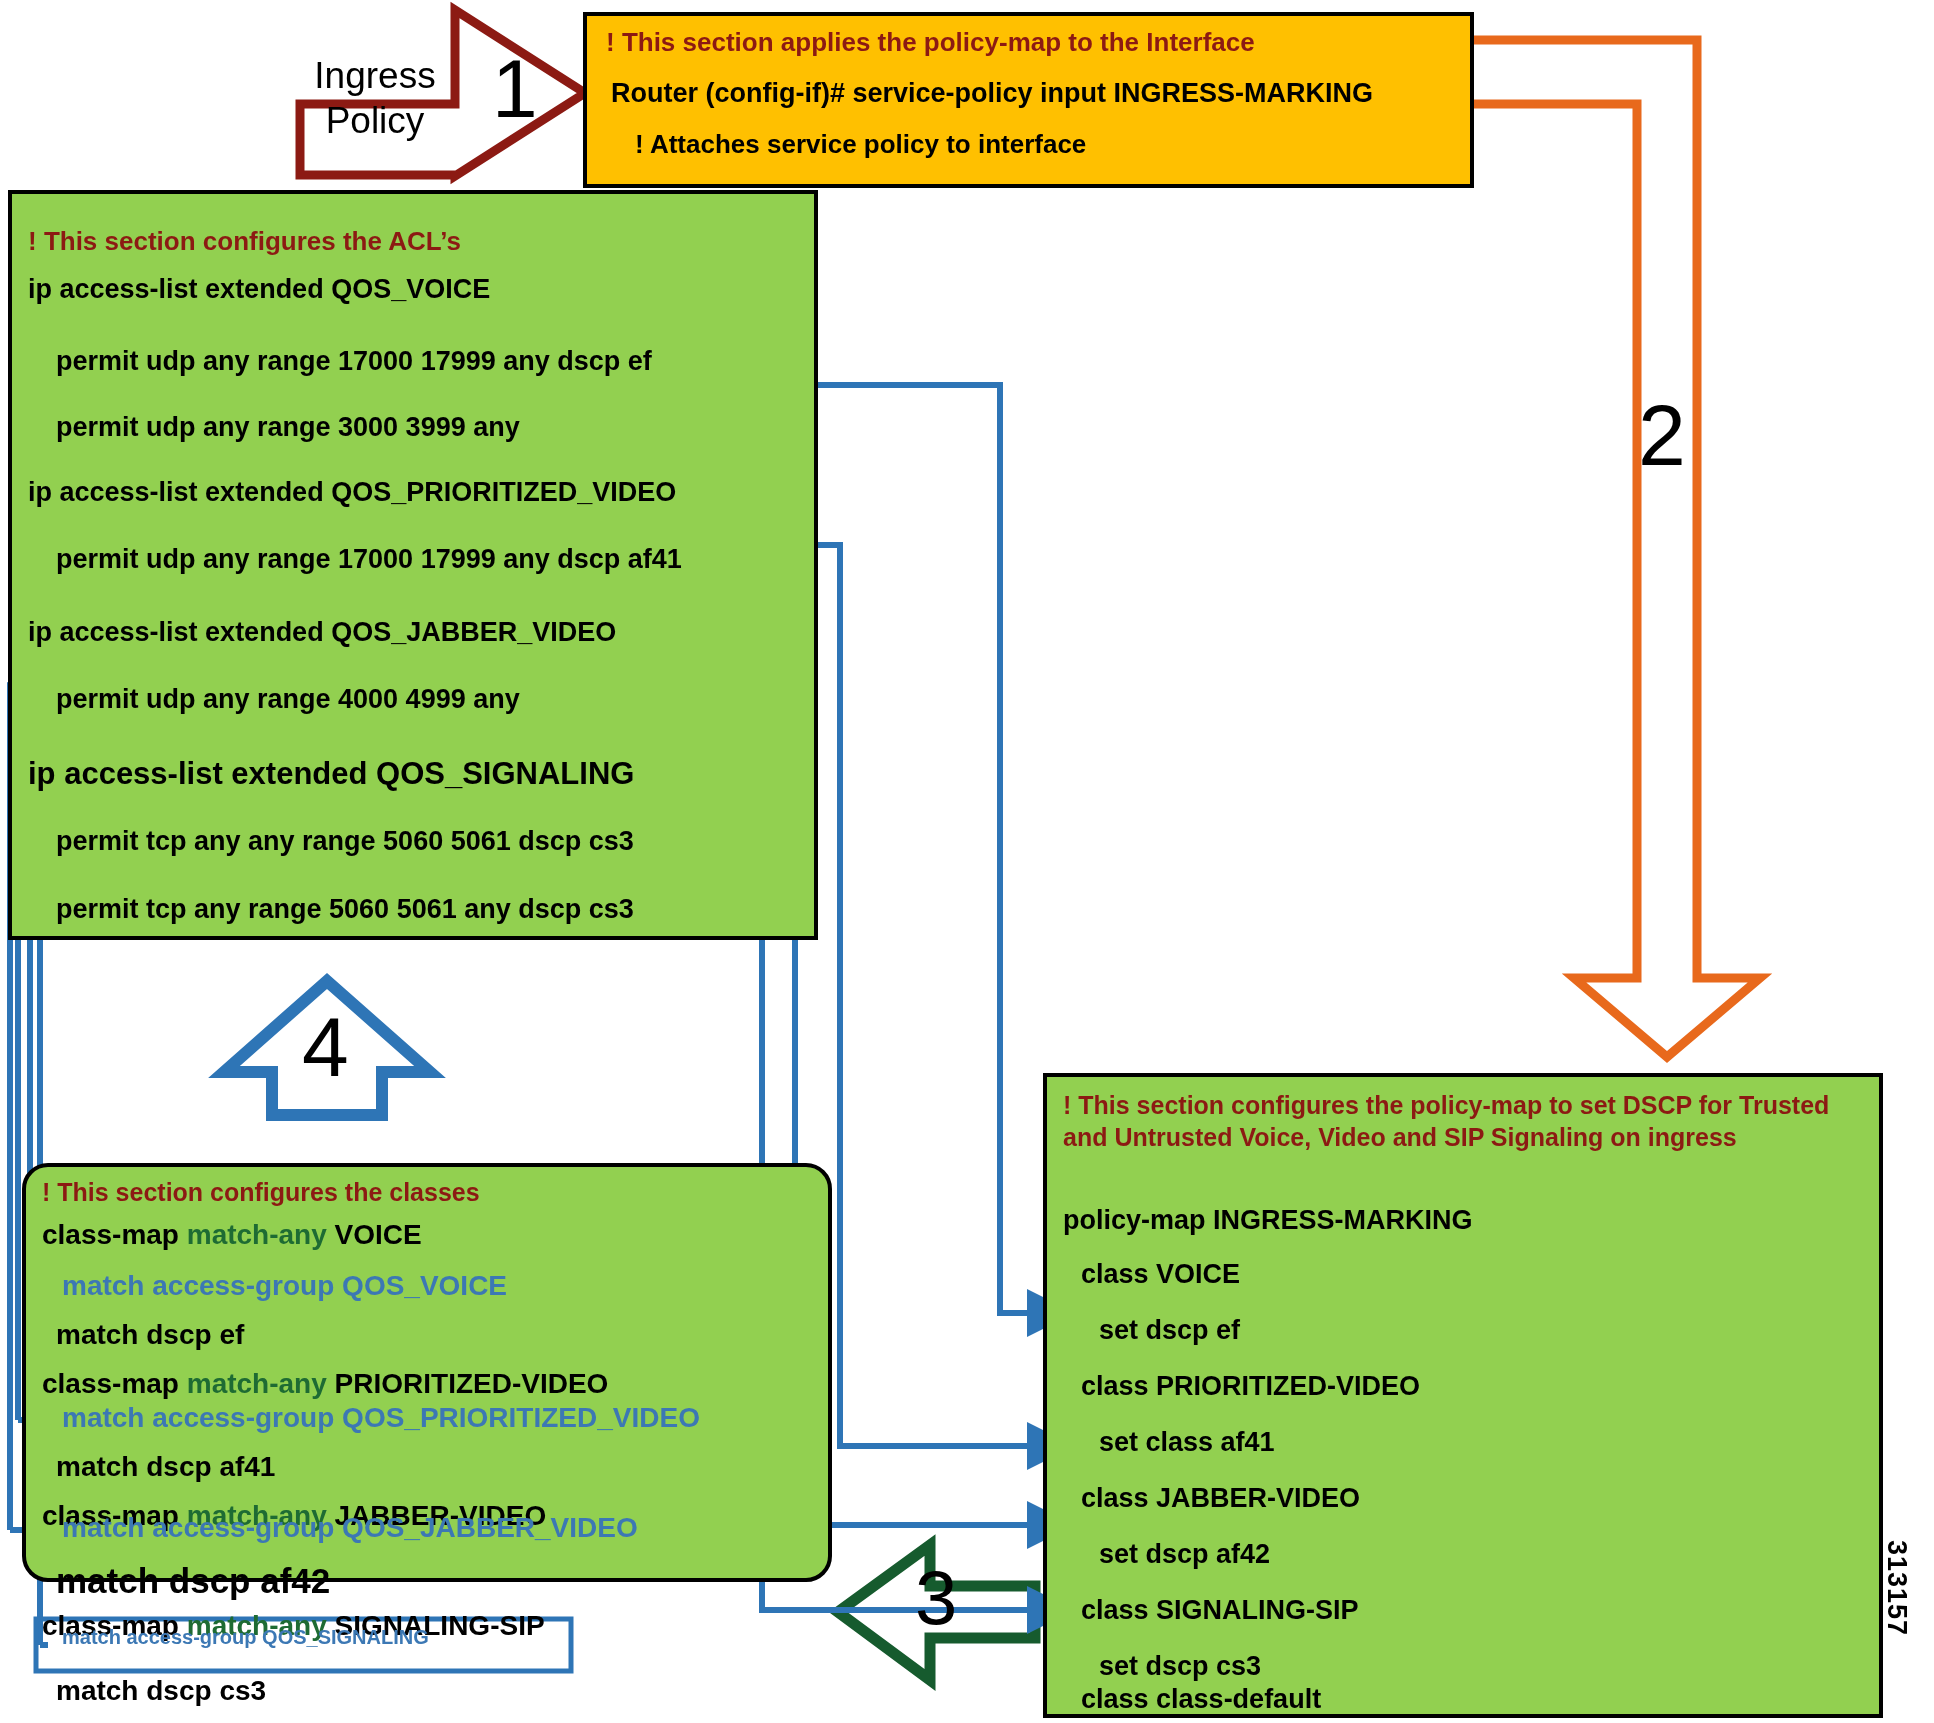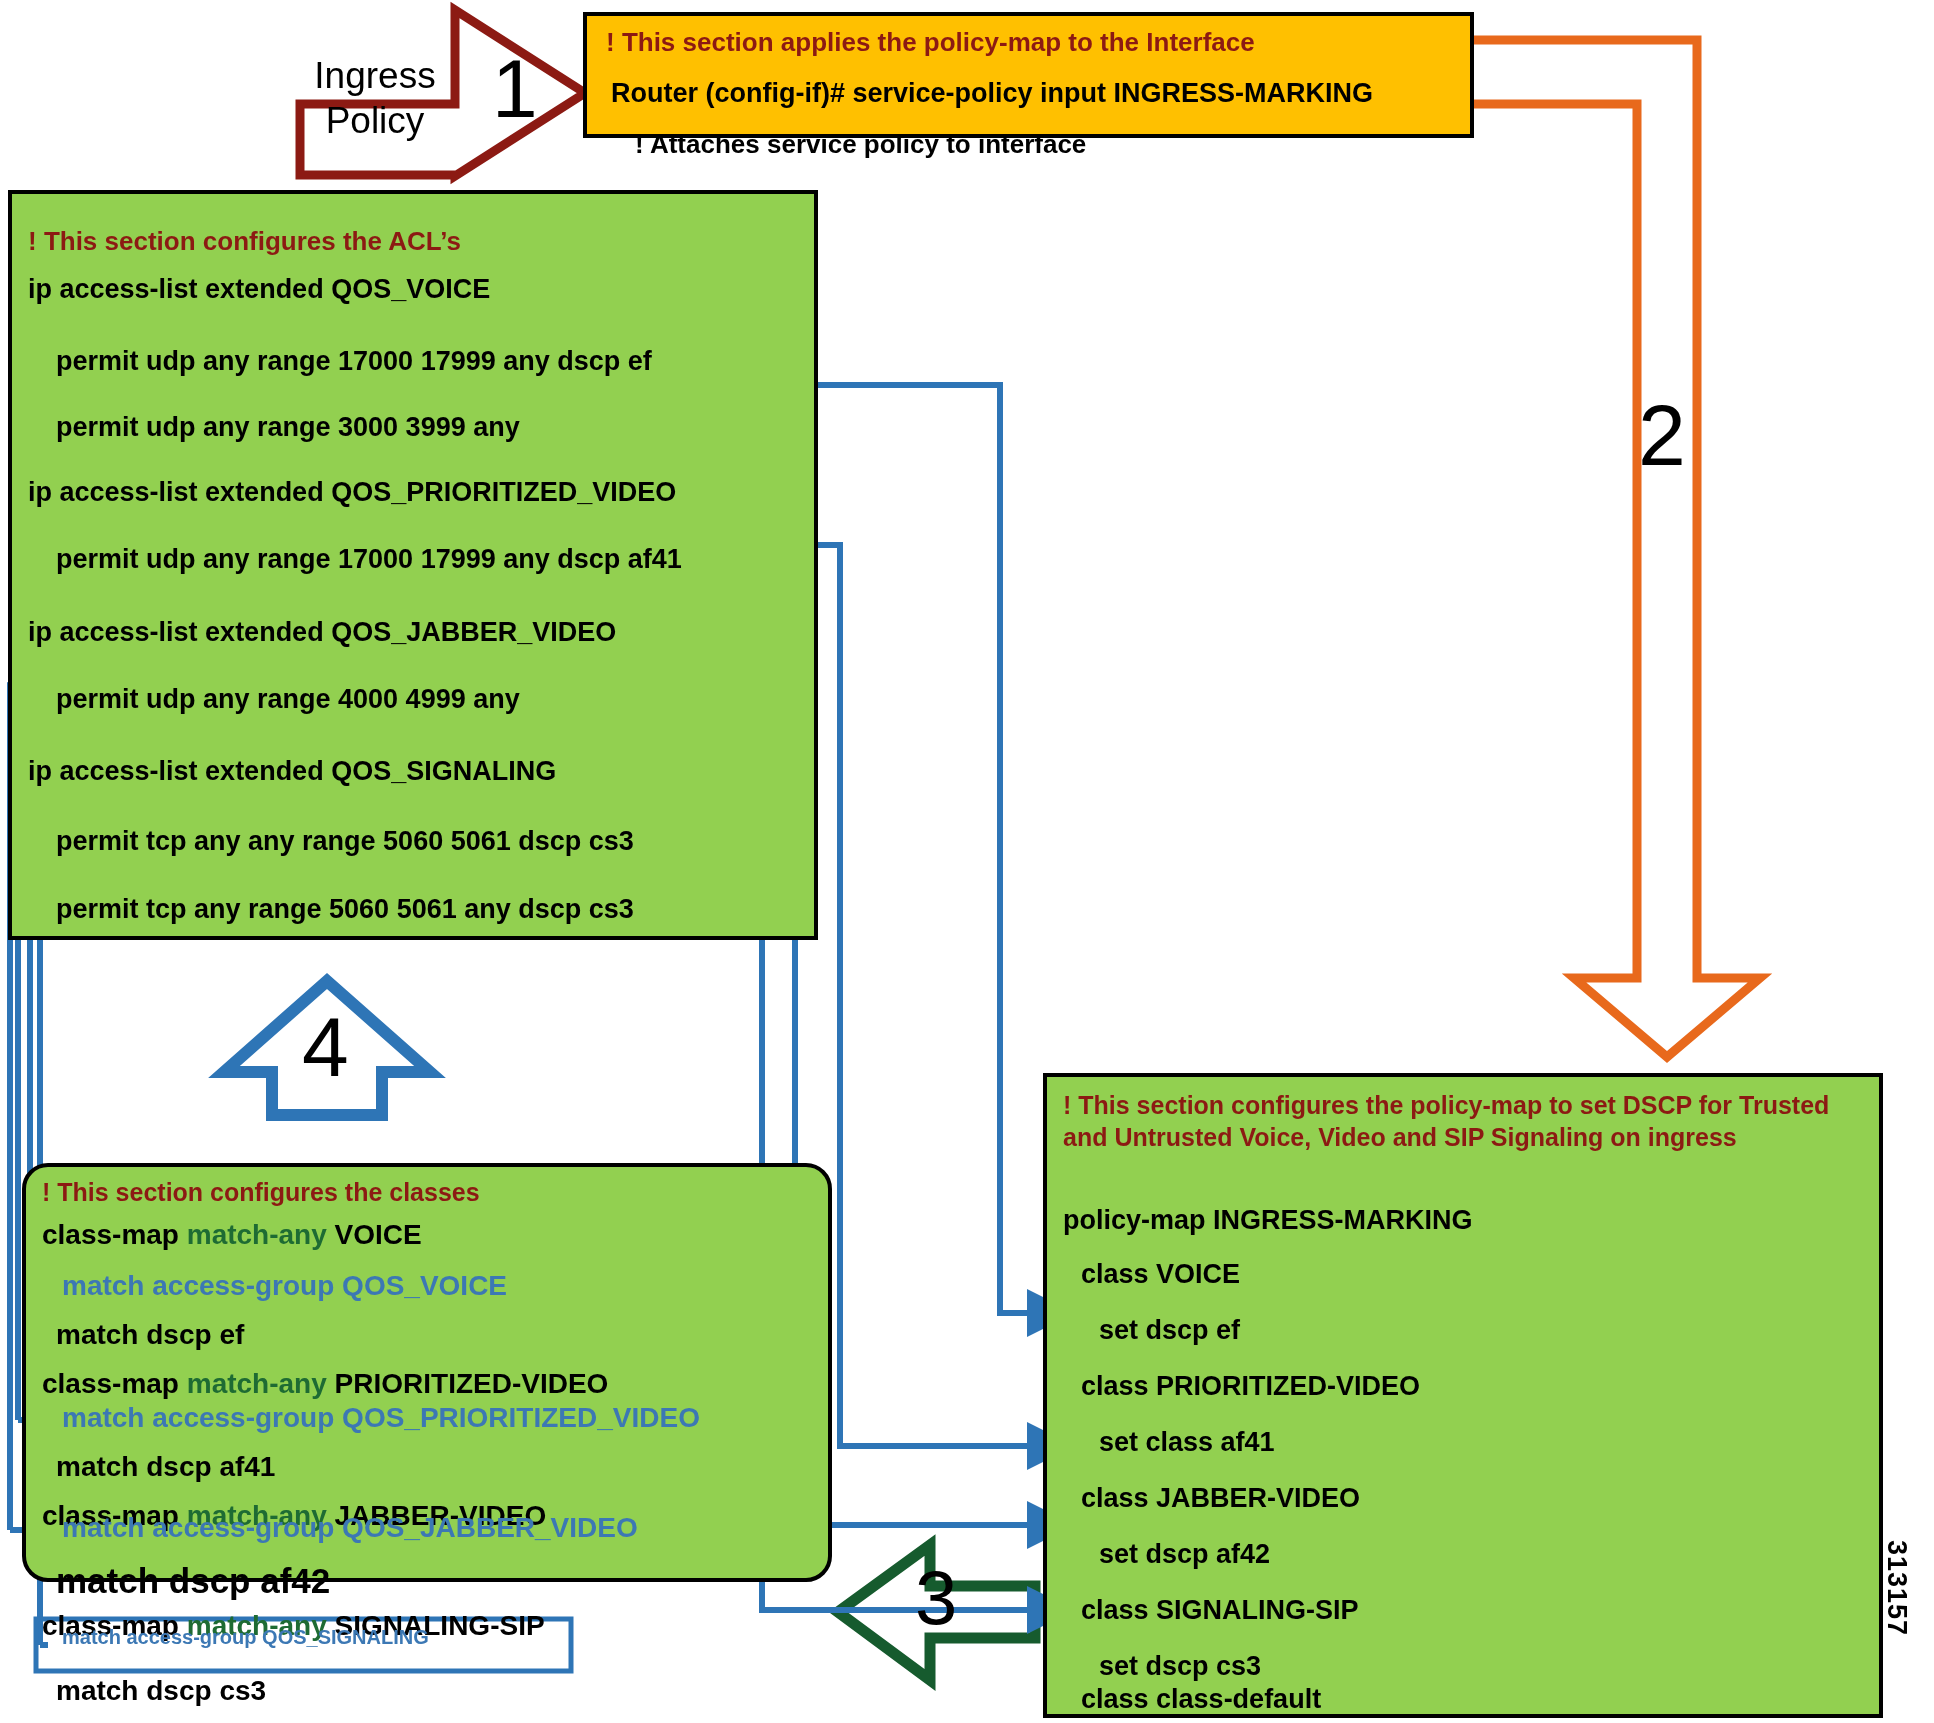--- a/index.html
+++ b/index.html
@@ -134,21 +134,21 @@
   <div class="ingress-label" style="left:300px;top:53px;width:150px;font-size:37px;line-height:1.22;">
     <div>Ingress</div>
     <div>Policy</div>
   </div>
   <div class="num" style="left:492px;top:48px;font-size:82px;">1</div>
 
   <div class="num" style="left:1638px;top:392px;font-size:86px;">2</div>
   <div class="num" style="left:915px;top:1560px;font-size:76px;">3</div>
   <div class="num" style="left:302px;top:1005px;font-size:84px;">4</div>
 
-  <div class="box amberbox" style="left:583px;top:12px;width:891px;height:126px;">
+  <div class="box amberbox" style="left:583px;top:12px;width:891px;height:176px;">
     <div class="line comment" style="left:19px;top:11px;font-size:26px;">! This section applies the policy-map to the Interface</div>
     <div class="line" style="left:24px;top:62px;font-size:27px;">Router (config-if)# service-policy input INGRESS-MARKING</div>
     <div class="line" style="left:48px;top:113px;font-size:26px;">!  Attaches service policy to interface</div>
   </div>
 
   <div class="box greenbox" style="left:8px;top:190px;width:810px;height:750px;">
     <div class="line comment" style="left:16px;top:32px;font-size:26px;">! This section configures the ACL’s</div>
 
     <div class="line" style="left:16px;top:80px;font-size:27px;">
       <span>ip access-list extended </span><span>QOS_VOICE</span>
@@ -159,21 +159,21 @@
     <div class="line" style="left:16px;top:283px;font-size:27px;">
       <span>ip access-list extended </span><span>QOS_PRIORITIZED_VIDEO</span>
     </div>
     <div class="line" style="left:44px;top:350px;font-size:27px;">permit udp any range 17000 17999 any dscp af41</div>
 
     <div class="line" style="left:16px;top:423px;font-size:27px;">
       <span>ip access-list extended </span><span>QOS_JABBER_VIDEO</span>
     </div>
     <div class="line" style="left:44px;top:490px;font-size:27px;">permit udp any range 4000 4999 any</div>
 
-    <div class="line" style="left:16px;top:562px;font-size:27px;">
+    <div class="line" style="left:16px;top:562px;font-size:31px;">
       <span>ip access-list extended </span><span>QOS_SIGNALING</span>
     </div>
     <div class="line" style="left:44px;top:632px;font-size:27px;">permit tcp any any range 5060 5061  dscp cs3</div>
     <div class="line" style="left:44px;top:700px;font-size:27px;">permit tcp any range 5060 5061 any  dscp cs3</div>
   </div>
 
   <div class="box greenbox" style="left:22px;top:1163px;width:810px;height:419px;border-radius:26px;">
     <div class="line comment" style="left:16px;top:11px;font-size:25px;">! This section configures the classes</div>
 
     <div class="line" style="left:16px;top:52px;font-size:28px;">

